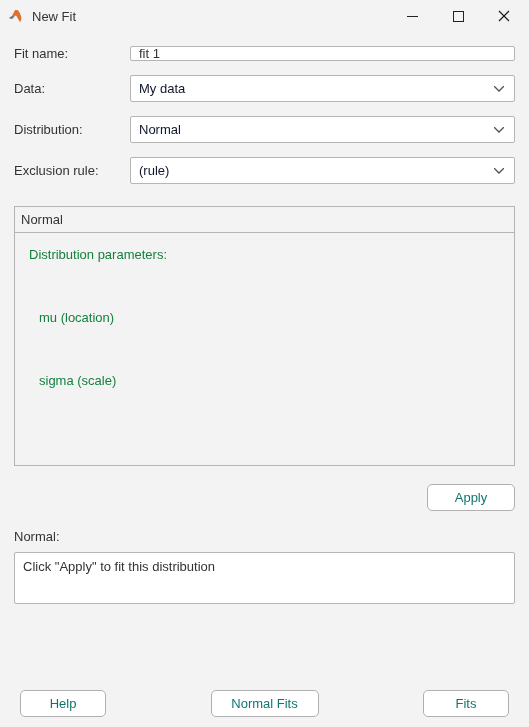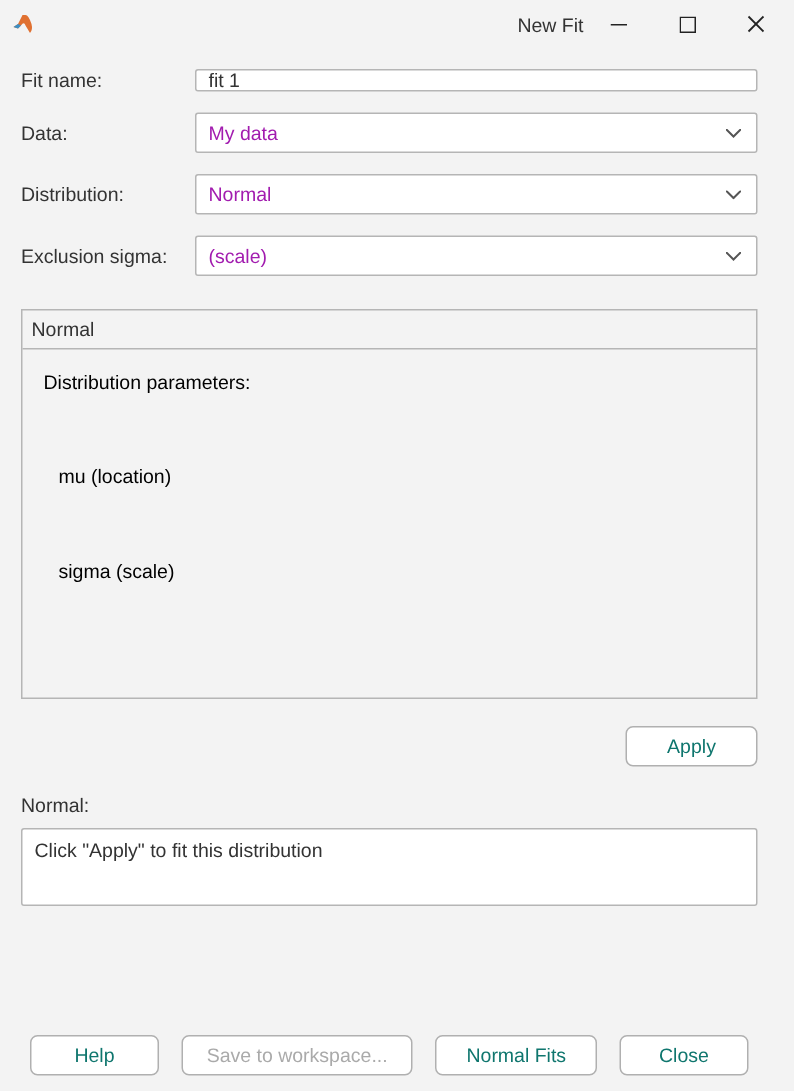--- a/index.html
+++ b/index.html
@@ -27,31 +27,30 @@
     padding: 0 2px 0 8px;
     background: #f3f3f3;
   }
   .titlebar .logo {
     width: 16px; height: 16px; margin-right: 8px;
   }
   .titlebar .title {
     flex: 1;
     font-size: 13px;
     color: #333;
-    text-align: right;
   }
   .winbtns { display: flex; }
   .winbtn {
     width: 46px; height: 30px;
     display: flex; align-items: center; justify-content: center;
     color: #222;
   }
   .winbtn svg { display:block }
   .content {
-    padding: 14px 24px 10px 14px;
+    padding: 14px 14px 10px 14px;
     flex: 1;
     display: flex;
     flex-direction: column;
   }
   .form-row {
     display: flex;
     align-items: center;
     margin-bottom: 14px;
   }
   .form-row .lbl {
@@ -71,21 +70,21 @@
   .dd {
     flex: 1;
     height: 27px;
     background: #fff;
     border: 1px solid #b5b5b5;
     border-radius: 2px;
     padding: 0 8px;
     display: flex;
     align-items: center;
     position: relative;
-    color: #a21caf;
+    color: #0f172a;
   }
   .dd-text { flex: 1; }
   .dd-caret {
     width: 14px;
     color: #555;
     display: flex; align-items: center; justify-content: center;
   }
   .panel {
     border: 1px solid #b5b5b5;
     background: #f3f3f3;
@@ -94,21 +93,21 @@
     display: flex;
     flex-direction: column;
   }
   .panel-header {
     padding: 5px 8px 5px 6px;
     border-bottom: 1px solid #b5b5b5;
     color: #333;
   }
   .panel-body {
     padding: 14px 14px;
-    color: #000000;
+    color: #15803d;
   }
   .panel-body .ptitle { margin-bottom: 14px; }
   .panel-body .param { padding-left: 10px; margin-bottom: 14px; margin-top: 48px; }
   .apply-row {
     display: flex;
     justify-content: flex-end;
     margin-top: 18px;
     margin-bottom: 18px;
   }
   .btn {
@@ -203,23 +202,23 @@
         <span class="dd-text">Normal</span>
         <span class="dd-caret">
           <svg width="10" height="6">
               <path d="M0 0 L5 5 L10 0" fill="none" stroke="#555" stroke-width="1.3"></path>
             </svg>
         </span>
       </div>
     </div>
 
     <div class="form-row">
-      <span class="lbl">Exclusion sigma:</span>
+      <span class="lbl">Exclusion rule:</span>
       <div class="dd">
-        <span class="dd-text">(scale)</span>
+        <span class="dd-text">(rule)</span>
         <span class="dd-caret">
           <svg width="10" height="6">
               <path d="M0 0 L5 5 L10 0" fill="none" stroke="#555" stroke-width="1.3"></path>
             </svg>
         </span>
       </div>
     </div>
 
     <div class="panel">
       <div class="panel-header">Normal</div>
@@ -234,19 +233,18 @@
       <button class="btn">Apply</button>
     </div>
 
     <div class="results-lbl">Normal:</div>
     <div class="results-box">Click "Apply" to fit this distribution</div>
 
     <div class="spacer"></div>
 
     <div class="bottom-row">
       <button class="btn">Help</button>
-      <button class="btn wide disabled">Save to workspace...</button>
       <button class="btn mid">Normal Fits</button>
-      <button class="btn">Close</button>
+      <button class="btn">Fits</button>
     </div>
 
   </div>
 </div>
 
 </body></html>

